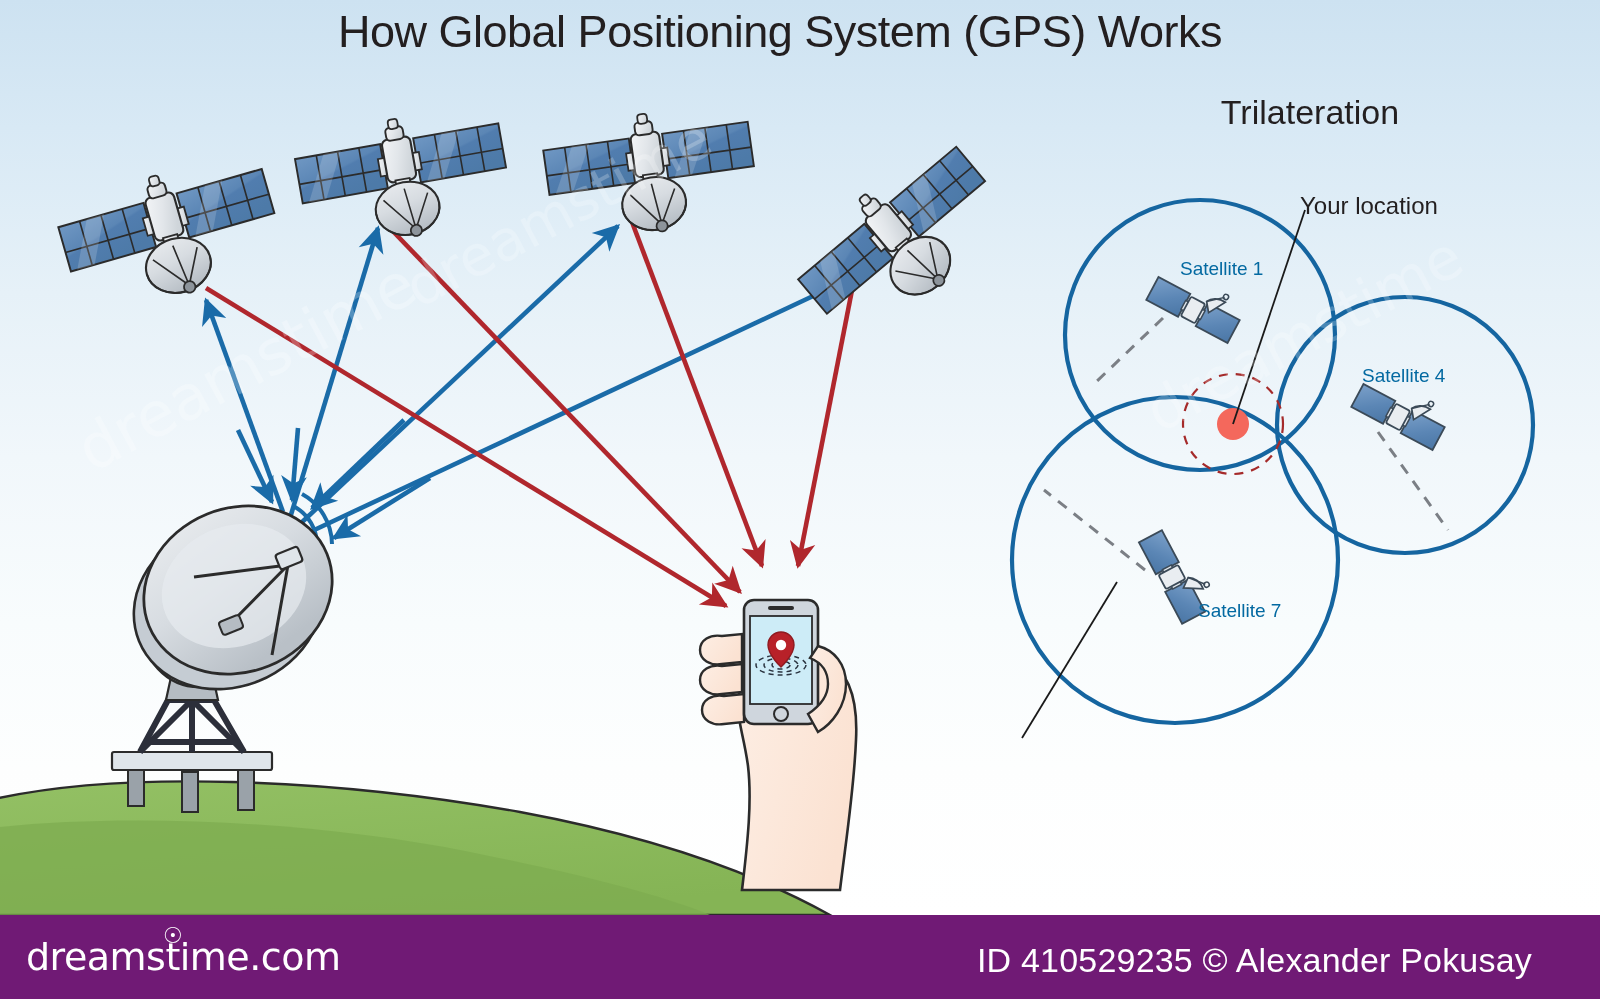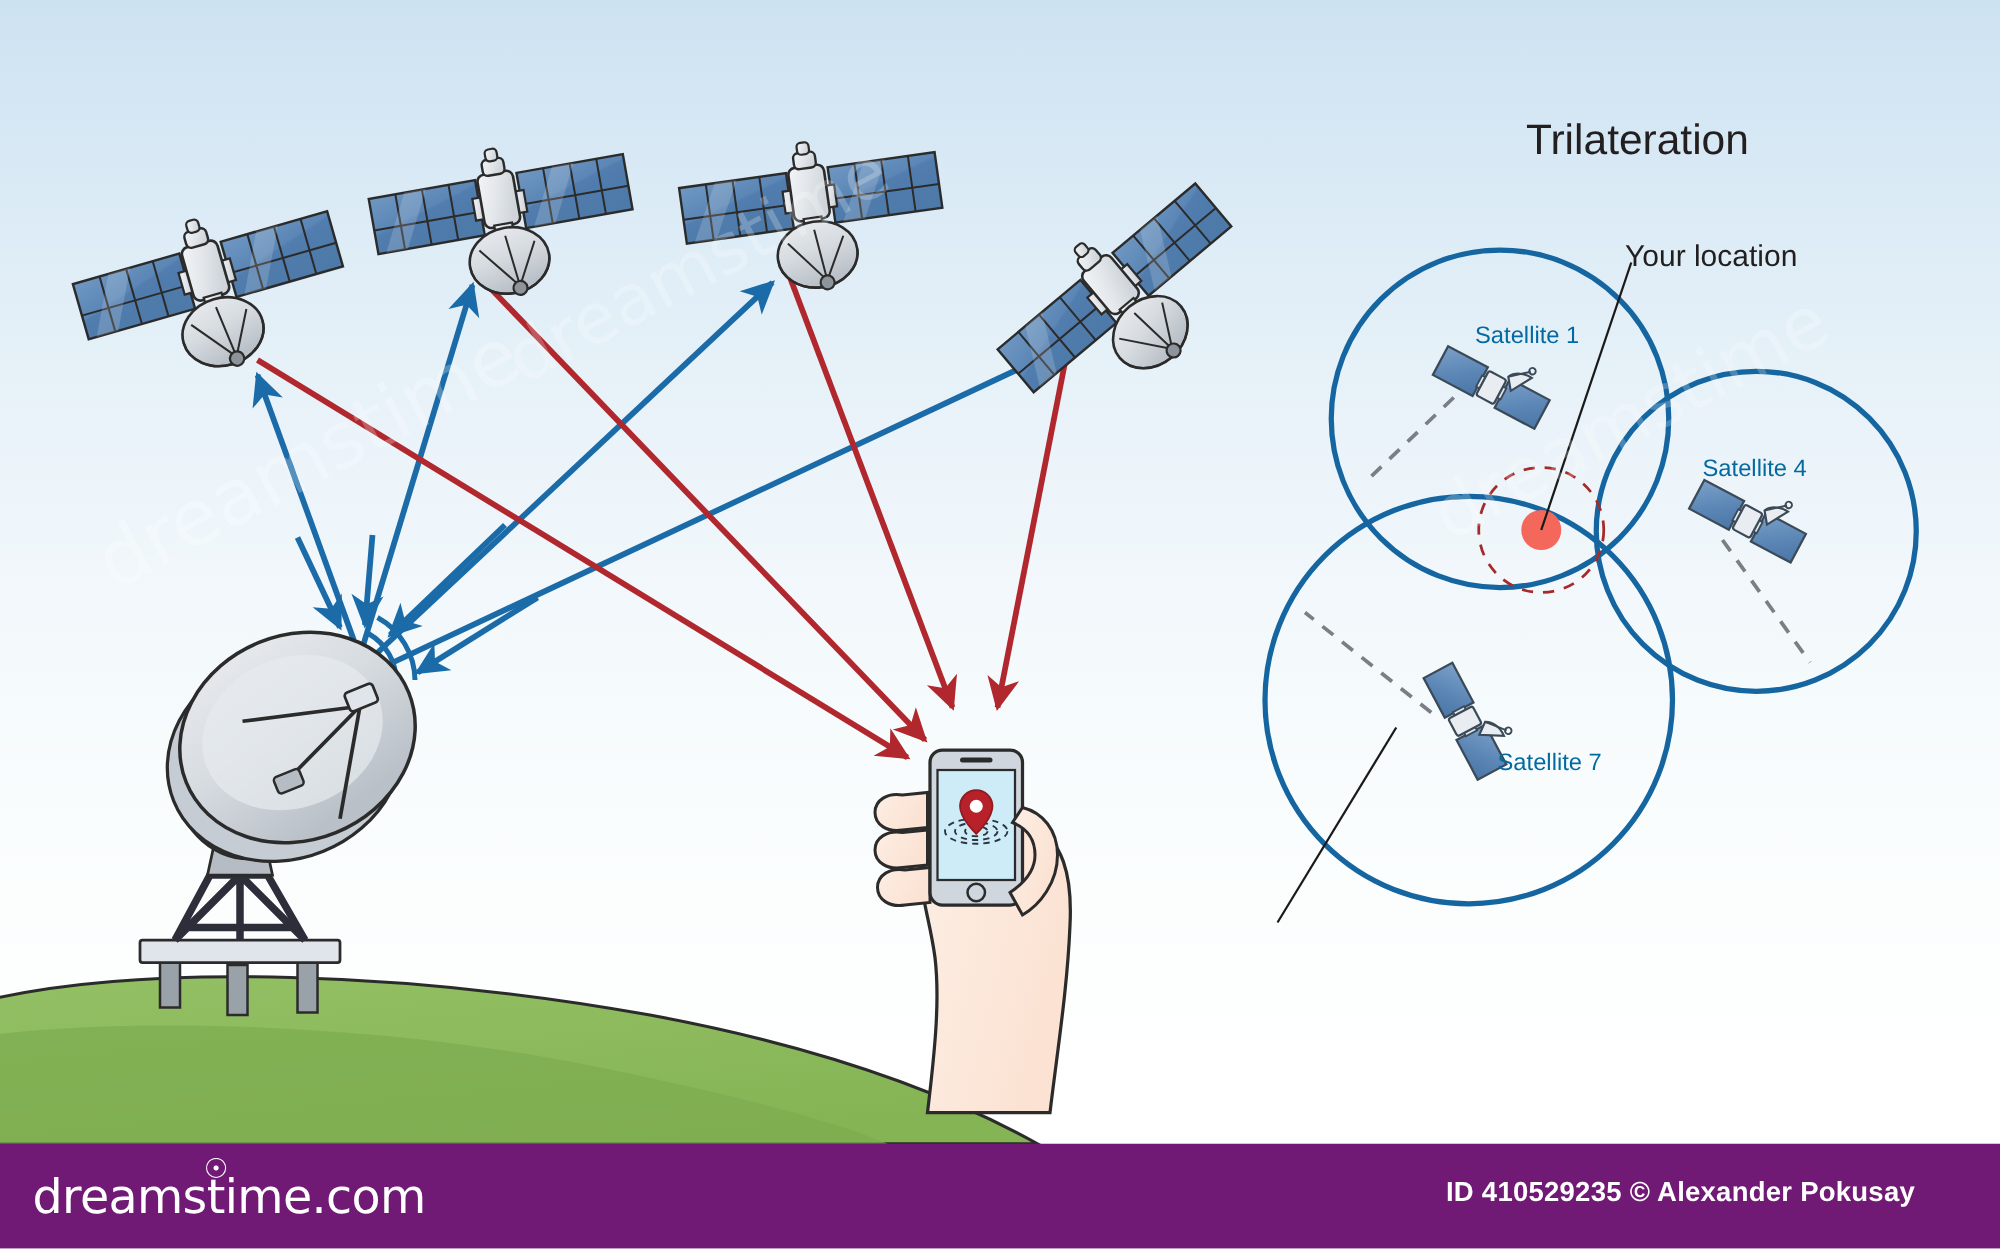--- a/index.html
+++ b/index.html
@@ -96,22 +96,22 @@
     position: absolute;
     left: 137px;
     top: -12px;
     font-size: 22px;
   }
   #credit {
     position: absolute;
     right: 68px;
     top: 26px;
     color: #ffffff;
-    font-size: 22px;
-    font-weight: bold;
+    font-size: 34px;
+    font-weight: normal;
     letter-spacing: 0.2px;
   }
   .wm {
     position: absolute;
     color: rgba(255,255,255,0.55);
     font-family: "DejaVu Sans", sans-serif;
     pointer-events: none;
     user-select: none;
   }
 </style>
@@ -330,20 +330,21 @@
       </g>
       <g transform="translate(1398,417) rotate(28)">
         <use href="#smallSat"></use>
       </g>
       <g transform="translate(1172,577) rotate(62)">
         <use href="#smallSat"></use>
       </g>
     </g>
   </svg>
 
+  <div class="title">How Global Positioning System (GPS) Works</div>
   <div class="subtitle">Trilateration</div>
 
   <div class="lbl lbl-your" style="left:1300px; top:176px;margin-top:16px;">Your location</div>
 
   <div class="lbl" style="left:1180px; top:258px;">Satellite 1</div>
   <div class="lbl" style="left:1362px; top:365px;">Satellite 4</div>
   <div class="lbl" style="left:1198px; top:600px;">Satellite 7</div>
 
 
   <div id="footer">

